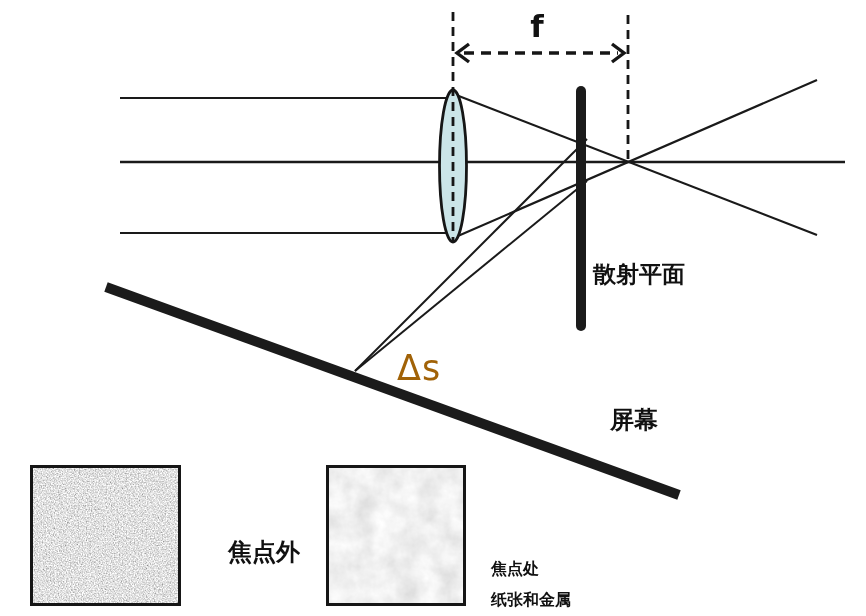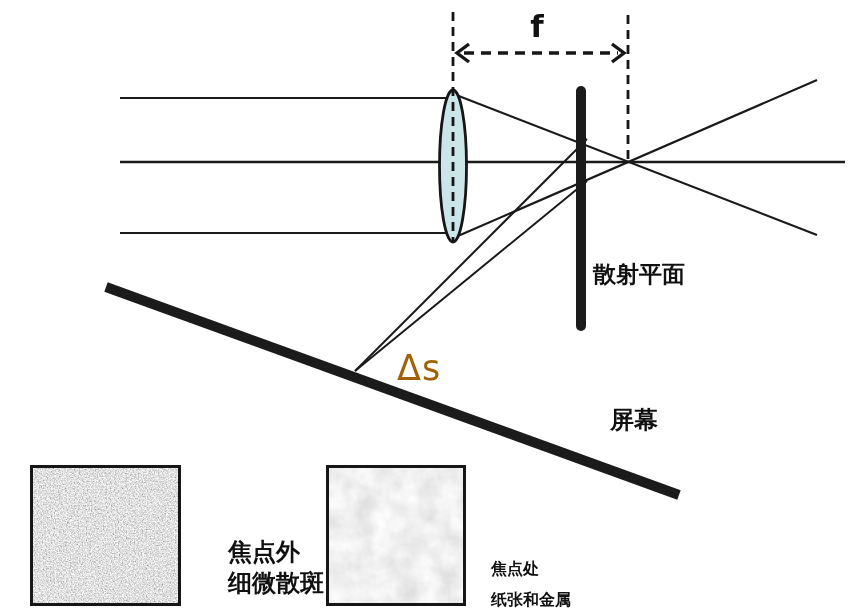--- a/index.html
+++ b/index.html
@@ -97,21 +97,20 @@
   <div class="lbl lbl-ds">Δs</div>
 
   <div class="lbl lbl-cjk lbl-scatter">
     <div>散射平面</div>
   </div>
 
   <div class="lbl lbl-cjk lbl-screen">屏幕</div>
 
   <div class="lbl lbl-cjk lbl-speckle1">
     <div>焦点外</div>
-    <div>细微散斑</div>
   </div>
 
   <div class="lbl lbl-cjk lbl-speckle2">
     <div>焦点处</div>
     <div>纸张和金属</div>
   </div>
 
   <div id="speckle-fine" class="speckle-box">
     <svg width="145" height="135">
       <rect width="145" height="135" filter="url(#fineSpeckleF)"></rect>

